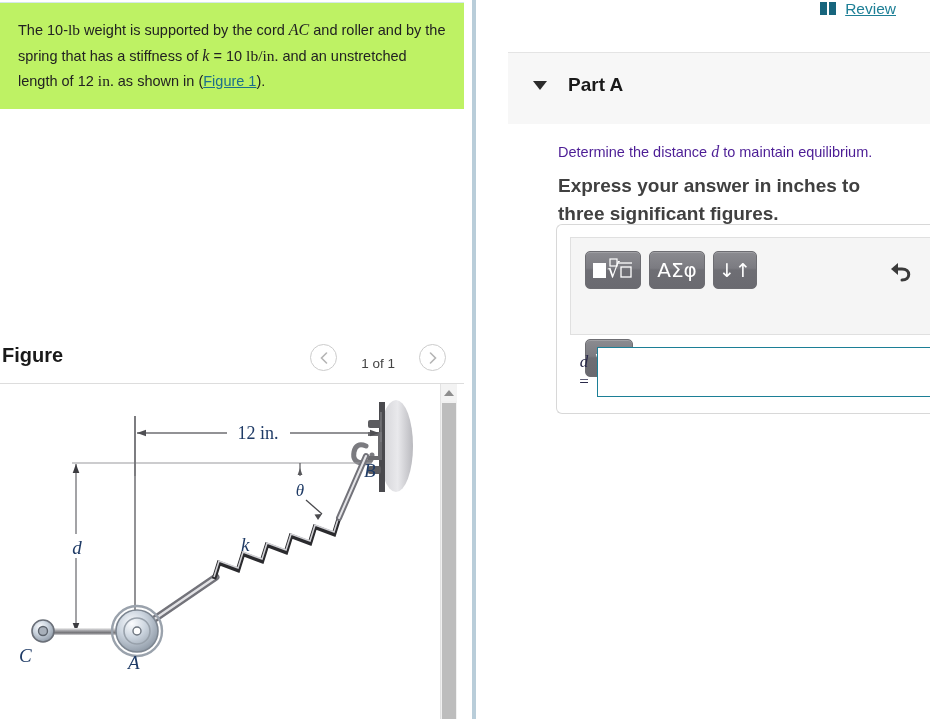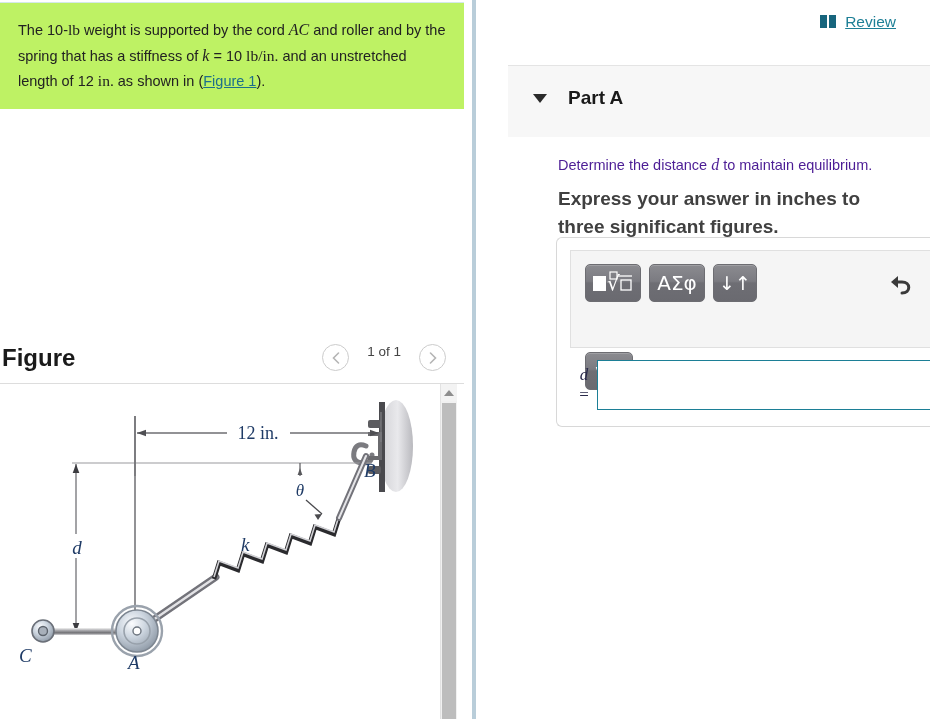--- a/index.html
+++ b/index.html
@@ -60,30 +60,30 @@
 
   .figure-header {
     position: absolute;
     left: 0; top: 340px;
     width: 464px;
     height: 40px;
   }
   .figure-title {
     position: absolute;
     left: 2px; top: 4px;
-    font-size: 24px;
+    font-size: 20px;
     font-weight: bold;
     color: #1a1a1a;
   }
   .fig-nav {
     position: absolute;
     right: 18px; top: 4px;
     display: flex;
-    align-items: flex-start;
-    gap: 18px;
+    align-items: flex-end;
+    gap: 24px;
   }
   .nav-circle {
     width: 25px; height: 25px;
     border-radius: 50%;
     border: 1px solid #cccccc;
     background: #ffffff;
     display: flex;
     align-items: center;
     justify-content: center;
     color: #b0b0b0;
@@ -138,21 +138,21 @@
     left: 1px; top: 19px;
     width: 14px;
     height: 316px;
     background: #bdbdbd;
     cursor: pointer;
   }
 
   
   .right-col {
     position: absolute;
-    left: 476px; top: 13px;
+    left: 476px; top: 0;
     width: 454px;
     height: 636px;
   }
   .review-link {
     position: absolute;
     right: 34px; top: 0px;
     display: flex;
     align-items: center;
     gap: 8px;
     cursor: pointer;

